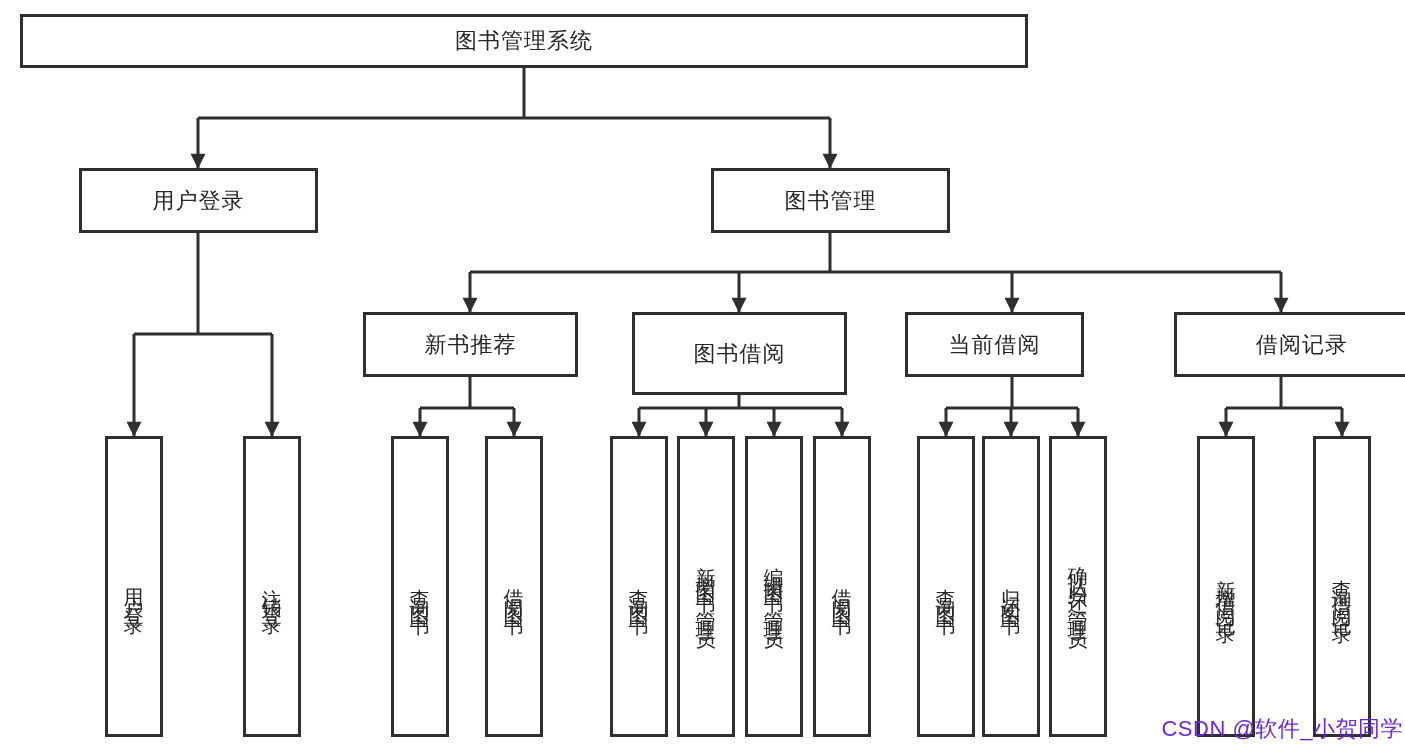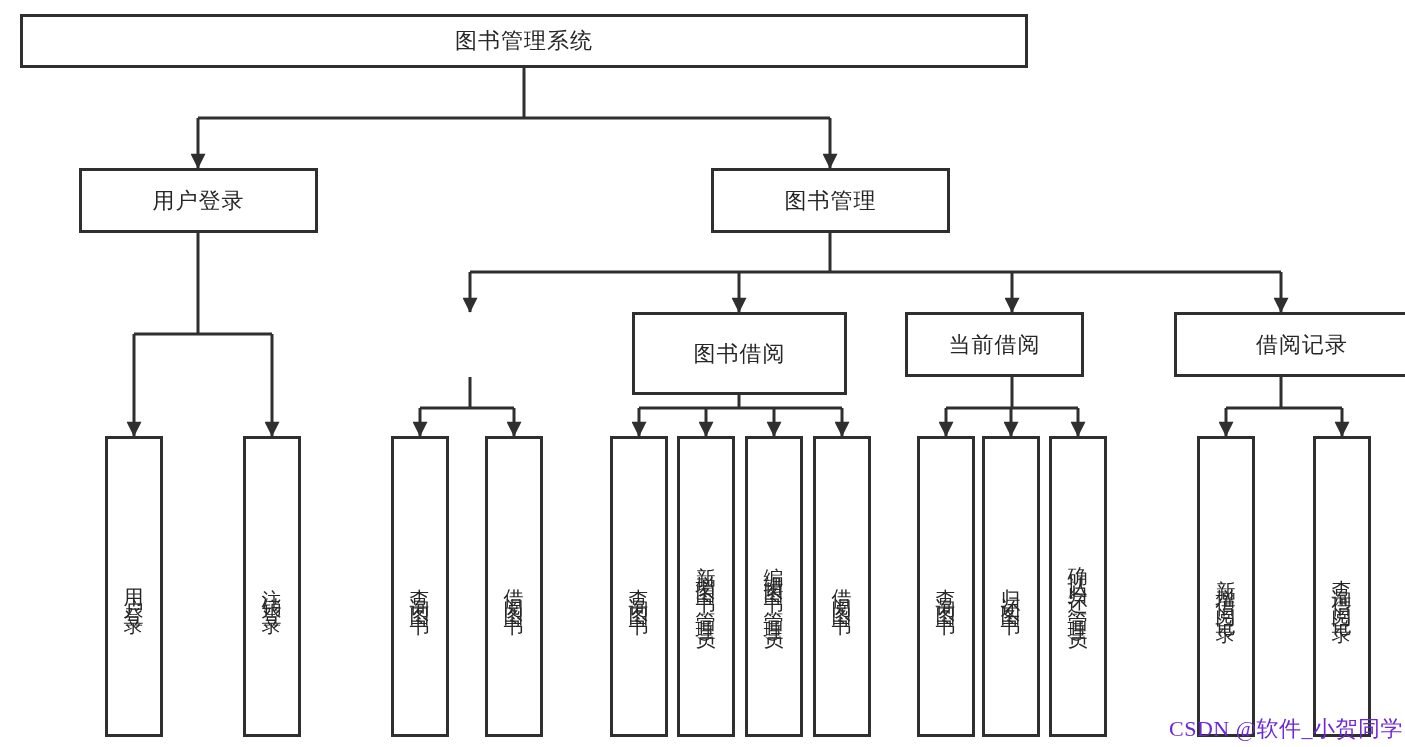--- a/index.html
+++ b/index.html
@@ -5,21 +5,21 @@
   html, body {
     margin: 0;
     padding: 0;
     background: #ffffff;
   }
   .canvas {
     position: relative;
     width: 1405px;
     height: 747px;
     background: #ffffff;
-    font-family: Liberation Serif, serif;
+    font-family: Liberation Sans, sans-serif;
     overflow: hidden;
   }
   .connector-svg {
     position: absolute;
     left: 0;
     top: 0;
     width: 1405px;
     height: 747px;
   }
   .hbox {
@@ -149,20 +149,23 @@
     <span>图书管理系统</span>
   </div>
 
   <div class="hbox box-l1a">
     <span>用户登录</span>
   </div>
   <div class="hbox box-l1b">
     <span>图书管理</span>
   </div>
 
+  <div class="hbox box-l2a">
+    <span>新书推荐</span>
+  </div>
   <div class="hbox box-l2b">
     <span>图书借阅</span>
   </div>
   <div class="hbox box-l2c">
     <span>当前借阅</span>
   </div>
   <div class="hbox box-l2d">
     <span>借阅记录</span>
   </div>
 

